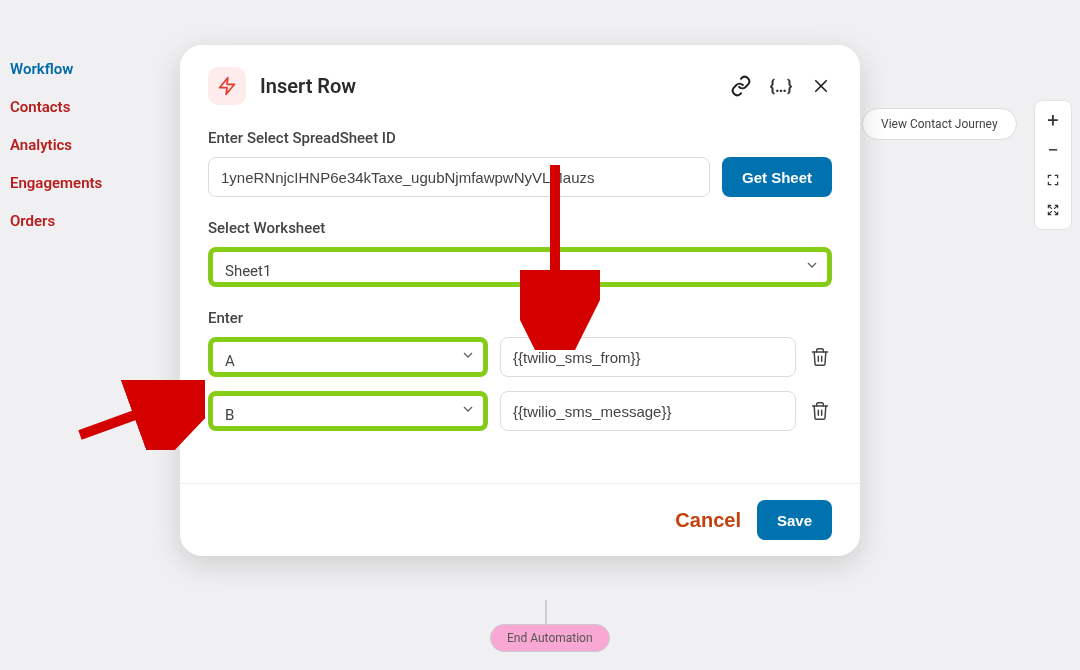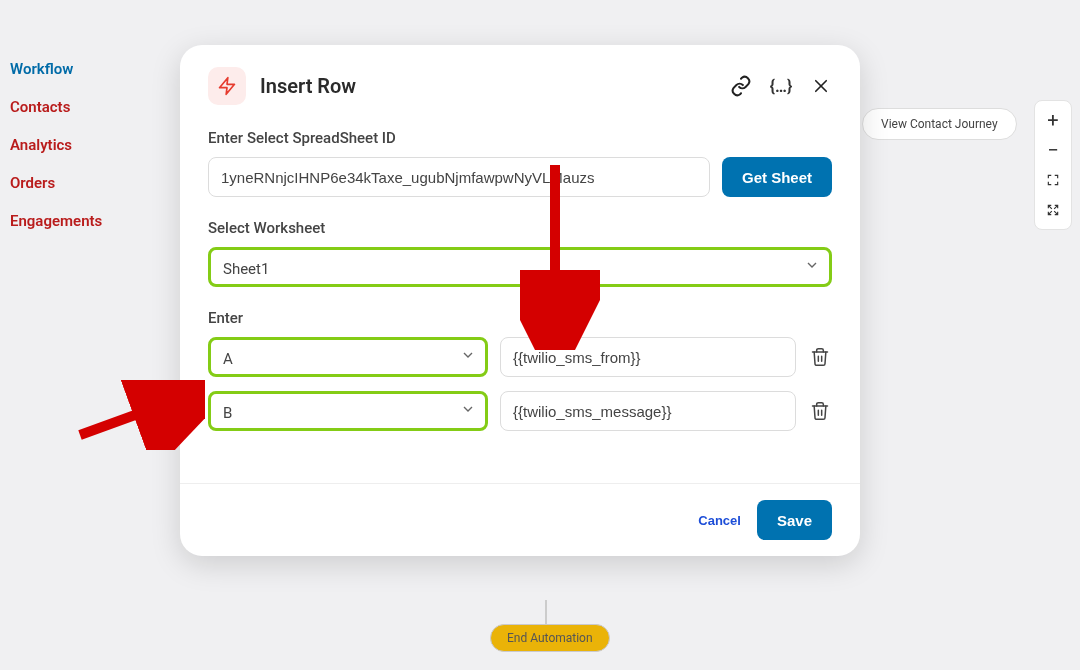--- a/index.html
+++ b/index.html
@@ -65,21 +65,21 @@
     justify-content: center;
     cursor: pointer;
     font-size: 18px;
   }
   .toolbox .tool svg { width: 14px; height: 14px; }
 
   .end-node {
     position: absolute;
     left: 490px;
     top: 624px;
-    background: #eab308;
+    background: #f9a8d4;
     border: 1px solid #c9c9cf;
     border-radius: 18px;
     padding: 6px 16px;
     font-size: 12px;
     color: #555;
   }
   .connector {
     position: absolute;
     left: 545px;
     top: 600px;
@@ -163,21 +163,21 @@
     height: 40px;
     font-size: 15px;
     font-weight: 600;
     cursor: pointer;
   }
   .select {
     position: relative;
   }
   .select select, .select .select-box {
     width: 100%;
-    border: 3px solid #84cc16;
+    border: 5px solid #84cc16;
     border-radius: 8px;
     padding: 10px 12px;
     font-size: 15px;
     color: #444;
     height: 40px;
     appearance: none;
     background: #fff;
     cursor: pointer;
   }
   .select-wide { width: 100%; }
@@ -223,41 +223,41 @@
     padding: 16px 28px;
     display: flex;
     justify-content: flex-end;
     gap: 16px;
     align-items: center;
     margin-top: 22px;
   }
   .btn-cancel {
     background: transparent;
     border: none;
-    font-size: 13px;
-    color: #1d4ed8;
+    font-size: 20px;
+    color: #c2410c;
     font-weight: 600;
     cursor: pointer;
   }
 
   
   .arrow-svg {
     position: absolute;
     pointer-events: none;
   }
 </style>
 </head>
 <body>
 
 <nav class="sidebar">
   <div class="nav-item active">Workflow</div>
   <div class="nav-item">Contacts</div>
   <div class="nav-item">Analytics</div>
+  <div class="nav-item">Engagements</div>
   <div class="nav-item">Orders</div>
-  <div class="nav-item">Engagements</div>
 </nav>
 
 <div class="canvas-tag">View Contact Journey</div>
 
 <div class="toolbox">
   <div class="tool">
     <span style="font-size:20px;line-height:1;">+</span>
   </div>
   <div class="tool">
     <span style="font-size:20px;line-height:1;">−</span>

